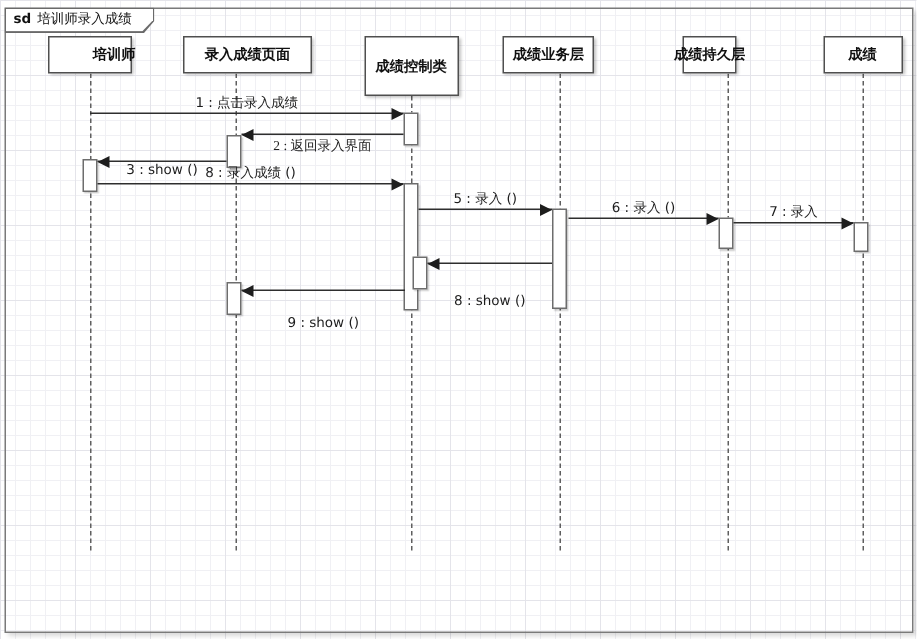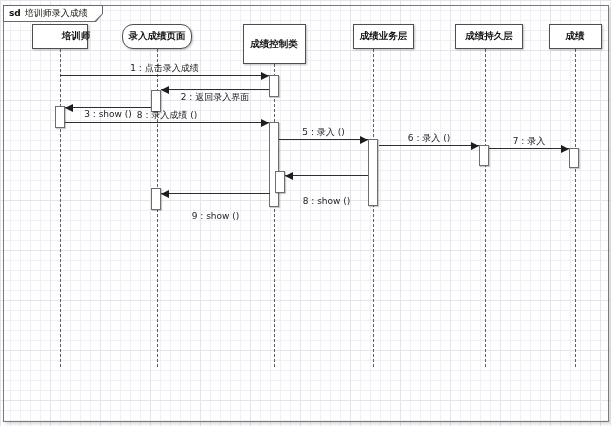--- a/index.html
+++ b/index.html
@@ -78,44 +78,44 @@
 
 <div class="canvas">
   <div class="frame"></div>
   <div class="frame-label">
     <div class="frame-label-inner"><b>sd</b><span>培训师录入成绩</span></div>
   </div>
   <div id="diagram-layer">
       <div class="lifeline-dash" style="left: 60px; top: 49px; height: 318px;"></div>
       <div class="lifeline-head" style="left: 32px; top: 24px; width: 56px; height: 25px; padding-left: 32px;">培训师</div>
       <div class="lifeline-dash" style="left: 157px; top: 49px; height: 318px;"></div>
-      <div class="lifeline-head" style="left: 122px; top: 24px; width: 70px; height: 25px; border-radius: 11px;">录入成绩页面</div>
+      <div class="lifeline-head" style="left: 122px; top: 24px; width: 86px; height: 25px;">录入成绩页面</div>
       <div class="lifeline-dash" style="left: 274px; top: 49px; height: 318px;"></div>
       <div class="lifeline-head" style="left: 242.5px; top: 24px; width: 63px; height: 40px;">成绩控制类</div>
       <div class="lifeline-dash" style="left: 373px; top: 49px; height: 318px;"></div>
-      <div class="lifeline-head" style="left: 353px; top: 24px; width: 61px; height: 25px;">成绩业务层</div>
+      <div class="lifeline-head" style="left: 335px; top: 24px; width: 61px; height: 25px;">成绩业务层</div>
       <div class="lifeline-dash" style="left: 485px; top: 49px; height: 318px;"></div>
-      <div class="lifeline-head" style="left: 455px; top: 24px; width: 68px; height: 25px;">成绩持久层</div>
+      <div class="lifeline-head" style="left: 455px; top: 24px; width: 36px; height: 25px;">成绩持久层</div>
       <div class="lifeline-dash" style="left: 575px; top: 49px; height: 318px;"></div>
       <div class="lifeline-head" style="left: 548.5px; top: 24px; width: 53px; height: 25px;">成绩</div>
       <div class="activation" style="left: 55px; top: 106px; height: 22px;"></div>
       <div class="activation" style="left: 151px; top: 90px; height: 22px;"></div>
       <div class="activation" style="left: 151px; top: 188px; height: 22px;"></div>
       <div class="activation" style="left: 269px; top: 75px; height: 22px;"></div>
       <div class="activation" style="left: 269px; top: 122px; height: 85px;"></div>
       <div class="activation" style="left: 275px; top: 171px; height: 22px;"></div>
       <div class="activation" style="left: 368px; top: 139px; height: 67px;"></div>
       <div class="activation" style="left: 479px; top: 145px; height: 21px;"></div>
       <div class="activation" style="left: 569px; top: 148px; height: 20px;"></div>
       <div class="msg-line" style="left: 60px; top: 75px; width: 209px;"></div>
       <div class="arrow arrow-right" style="left: 261px; top: 71.5px;"></div>
       <div class="msg-label" style="left: 164.5px; top: 62px;">1 : 点击录入成绩</div>
       <div class="msg-line" style="left: 161px; top: 89px; width: 108px;"></div>
       <div class="arrow arrow-left" style="left: 161px; top: 85.5px;"></div>
-      <div class="msg-label" style="left: 215px; top: 91px;">2 : 返回录入界面</div>
+      <div class="msg-label" style="left: 215px; top: 91px; font-family: Liberation Serif, serif;">2 : 返回录入界面</div>
       <div class="msg-line" style="left: 65px; top: 107px; width: 86px;"></div>
       <div class="arrow arrow-left" style="left: 65px; top: 103.5px;"></div>
       <div class="msg-label" style="left: 108px; top: 109px;">3 : show ()</div>
       <div class="msg-line" style="left: 65px; top: 122px; width: 204px;"></div>
       <div class="arrow arrow-right" style="left: 261px; top: 118.5px;"></div>
       <div class="msg-label" style="left: 167px; top: 109px;">8 : 录入成绩 ()</div>
       <div class="msg-line" style="left: 279px; top: 139px; width: 89px;"></div>
       <div class="arrow arrow-right" style="left: 360px; top: 135.5px;"></div>
       <div class="msg-label" style="left: 323.5px; top: 126px;">5 : 录入 ()</div>
       <div class="msg-line" style="left: 379px; top: 145px; width: 100px;"></div>

